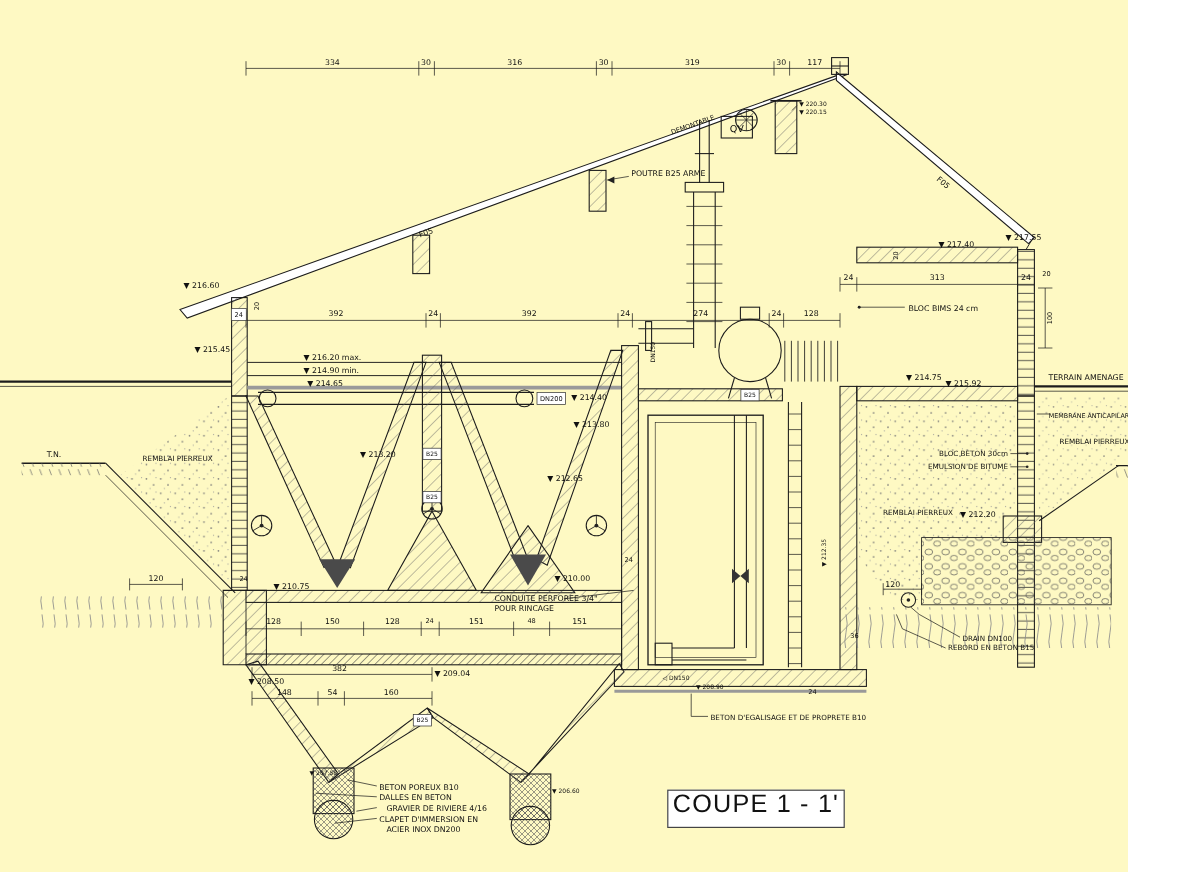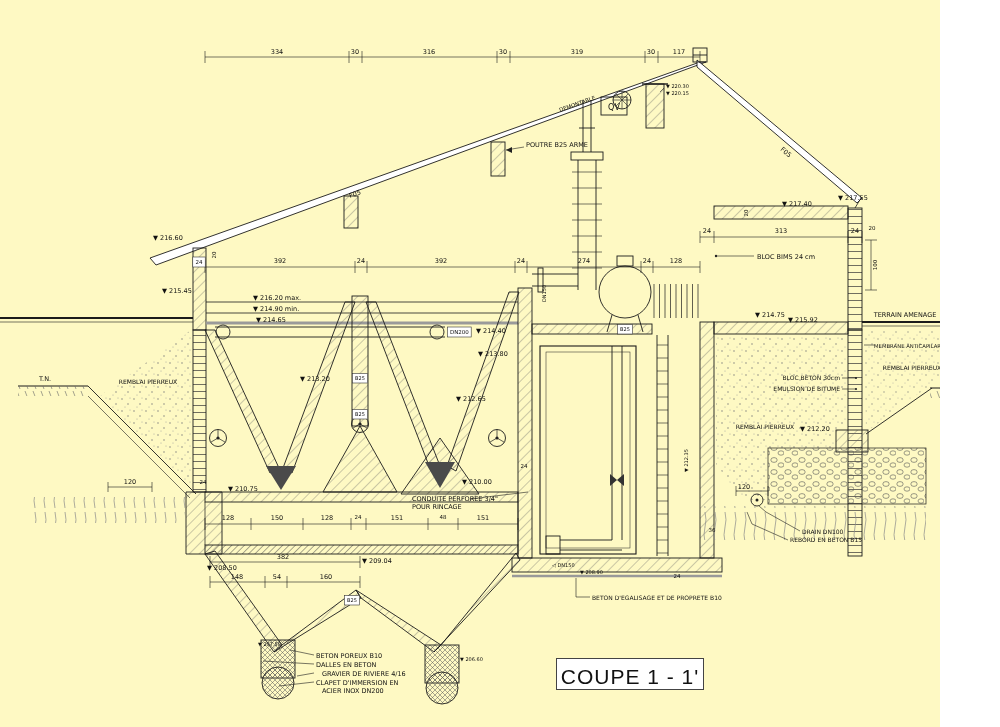--- a/index.html
+++ b/index.html
@@ -1,20 +1,20 @@
 <!DOCTYPE html>
 <html><head>
 <meta charset="utf-8">
 <style>
   html,body{margin:0;padding:0;background:#fff;}
   #page{position:relative;width:940px;height:727px;background:#fef9c3;overflow:hidden;
         font-family:"Liberation Sans",sans-serif;}
   #draw{position:absolute;left:0;top:0;}
   #title-box{position:absolute;left:556px;top:658px;width:146px;height:30px;
-    border:1.5px solid #444;background:#fff;display:flex;align-items:flex-end;justify-content:center;
+    border:1.5px solid #444;background:#fff;display:flex;align-items:flex-start;justify-content:center;
     font-size:21px;letter-spacing:1px;color:#111;font-family:"Liberation Sans",sans-serif;}
 </style>
 </head>
 <body>
 
 <div id="page">
 <svg id="draw" width="1000" height="727" viewBox="0 0 1000 727">
   <defs>
     <pattern id="hatch" width="7" height="7" patternTransform="rotate(45)" patternUnits="userSpaceOnUse">
       <line x1="0" y1="0" x2="0" y2="7" stroke="#666" stroke-width="0.7"></line>

